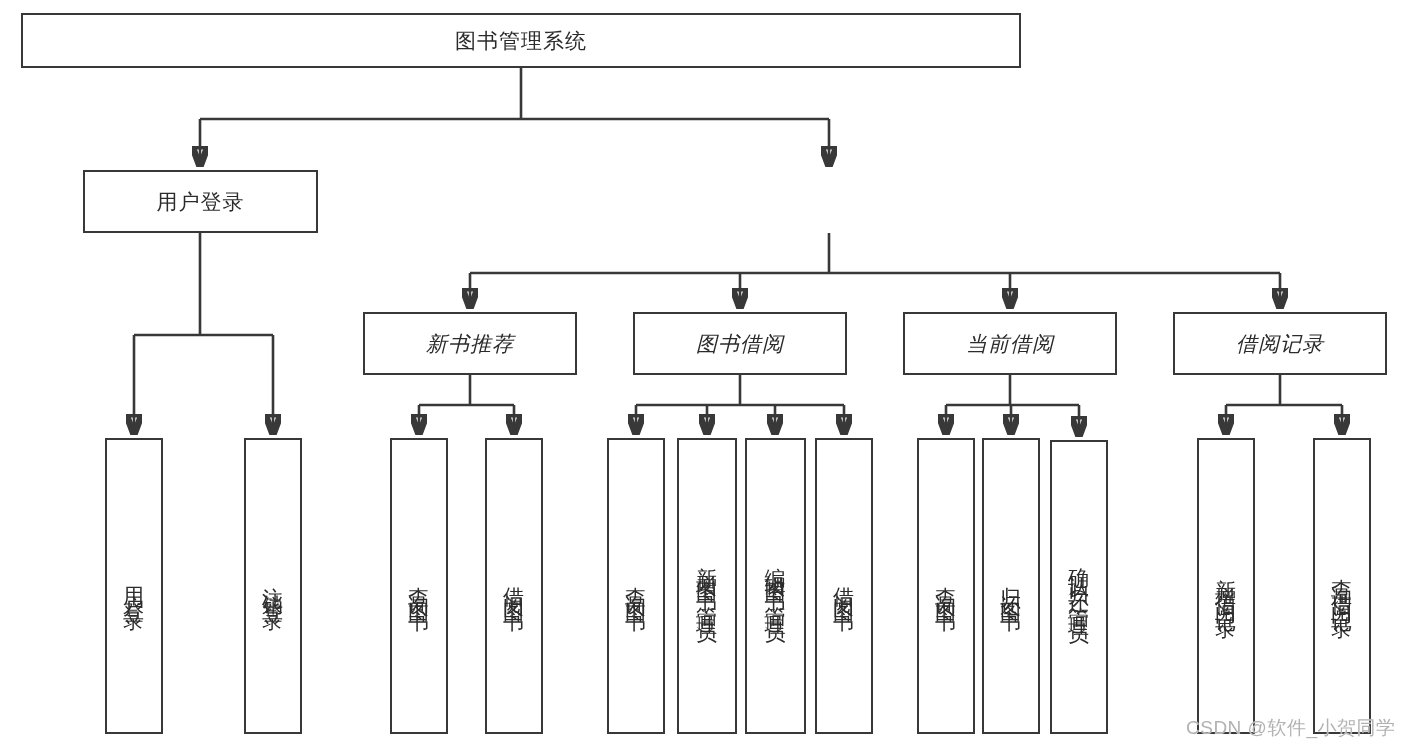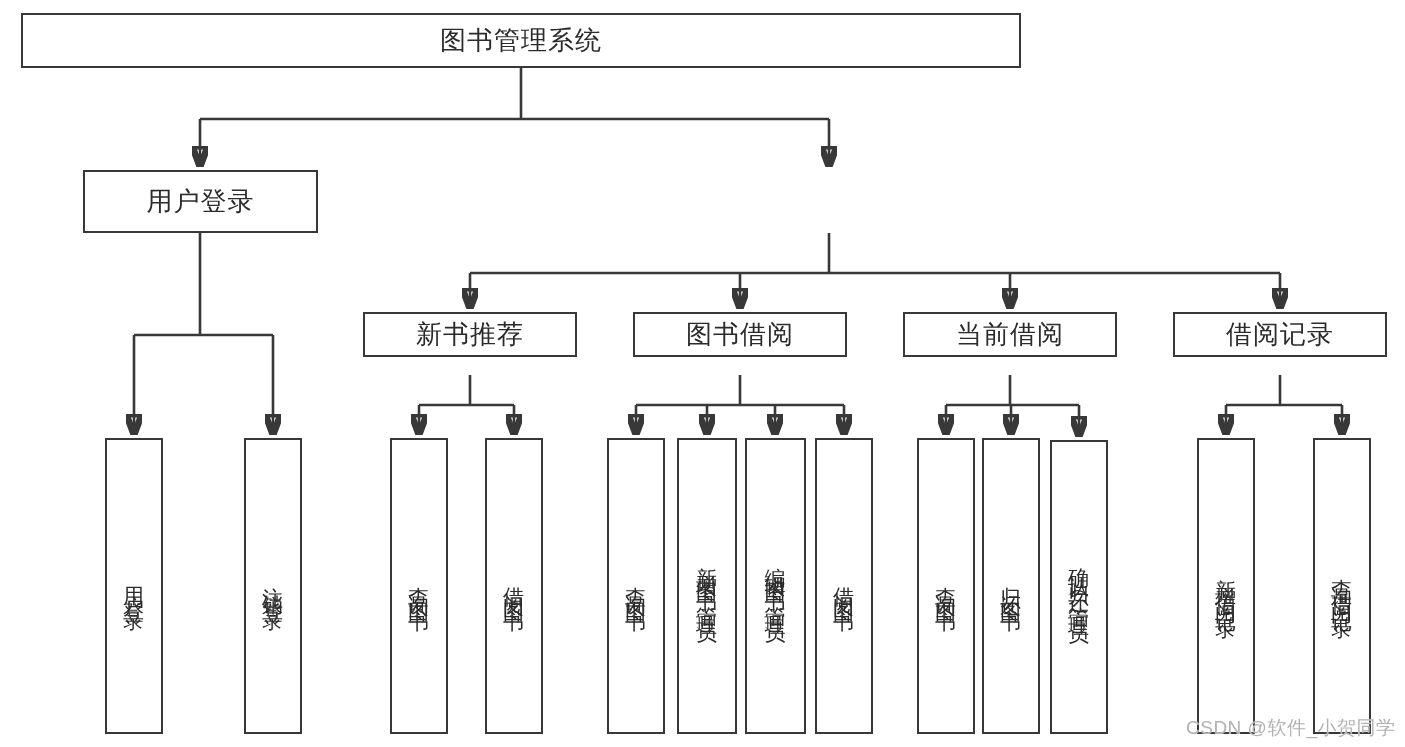--- a/index.html
+++ b/index.html
@@ -31,37 +31,37 @@
     position: absolute;
     box-sizing: border-box;
     border: 2.6px solid #383838;
     background: #ffffff;
     display: flex;
     align-items: center;
     justify-content: center;
     color: #2b2b2b;
   }
   .node.h {
-    font-size: 26px;
+    font-size: 21px;
     letter-spacing: 1px;
     text-align: right;
   }
   .node.v {
     font-size: 21px;
     writing-mode: vertical-rl;
     letter-spacing: 8px;
     line-height: 1;
   }
   
   .n-root { left: 21px;  top: 13px;  width: 1000px; height: 55px; }
   
   .n-l2-0 { left: 83px;  top: 170px; width: 235px; height: 63px; }
   .n-l2-1 { left: 711px; top: 170px; width: 235px; height: 63px; }
   
-  .l3 { top: 312px; height: 45px; width: 214px; }
+  .l3 { top: 312px; height: 63px; width: 214px; font-style: italic; }
   .n-l3-0 { left: 363px; }
   .n-l3-1 { left: 633px; }
   .n-l3-2 { left: 903px; }
   .n-l3-3 { left: 1173px; }
   
   .l4 { top: 438px; height: 296px; width: 58px; }
   .n-l4-0  { left: 105px; }
   .n-l4-1  { left: 244px; }
   .n-l4-2  { left: 390px; }
   .n-l4-3  { left: 485px; }

